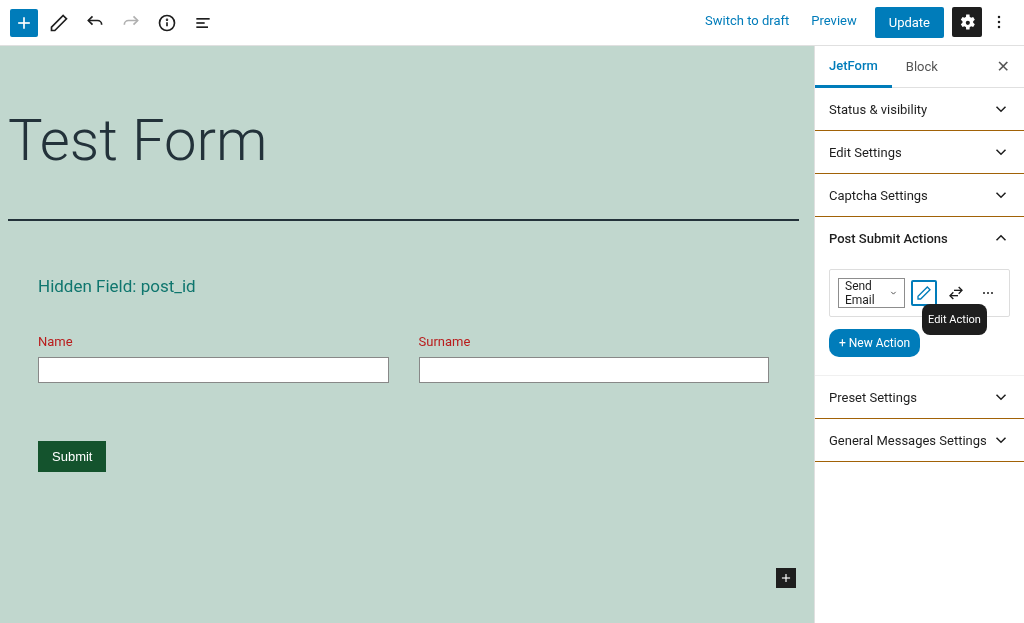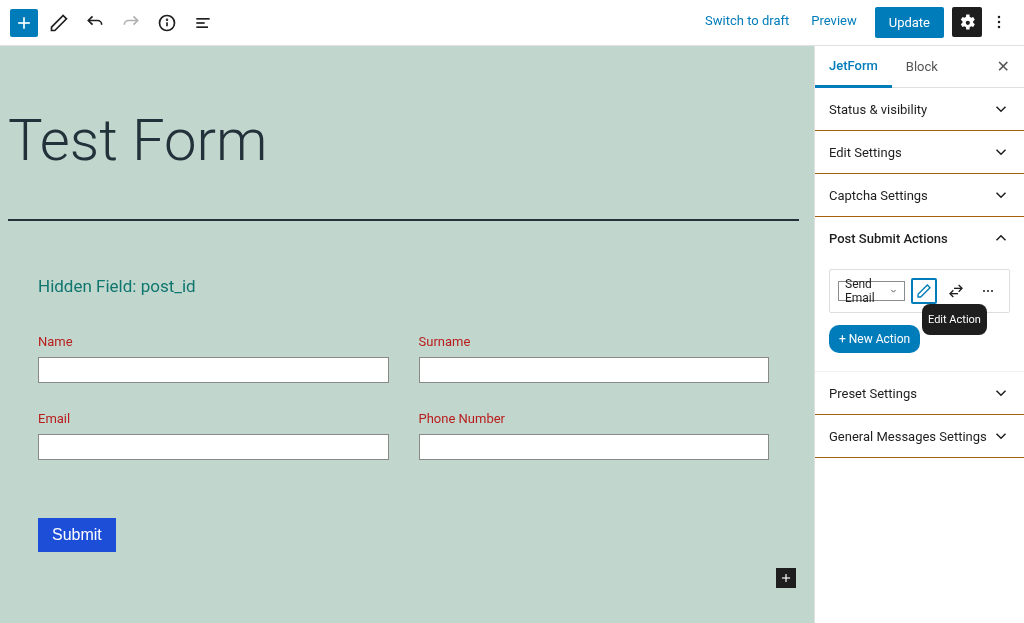--- a/index.html
+++ b/index.html
@@ -20,35 +20,35 @@
   .layout { display: flex; height: calc(623px - 46px); }
   .canvas { flex: 1; background: #c1d7ce; padding: 40px 15px 0 8px; position: relative; overflow: hidden; }
   .title { font-size: 58px; font-weight: 300; color: #23323a; margin: 20px 0 45px 0; }
   .hr { border: none; border-top: 2px solid #23323a; margin: 0 0 55px 0; }
   .form-area { padding: 0 30px; }
   .hidden-field { font-size: 17px; color: #0f766e; margin-bottom: 38px; }
   .form-row { display: flex; gap: 30px; margin-bottom: 28px; }
   .form-col { flex: 1; }
   .form-label { font-size: 13px; color: #b91c1c; margin-bottom: 8px; display: block; }
   .form-input { width: 100%; height: 26px; border: 1px solid #888; background: #fff; padding: 2px 6px; }
-  .submit-btn { background: #1d4ed8; color: #fff; border: none; padding: 8px 14px; font-size: 16px; cursor: pointer; margin-top: 30px; }
+  .submit-btn { background: #14532d; color: #fff; border: none; padding: 8px 14px; font-size: 13px; cursor: pointer; margin-top: 30px; }
   .canvas-add { position: absolute; bottom: 35px; right: 18px; width: 20px; height: 20px; background: #1e1e1e; color:#fff; display:flex;align-items:center;justify-content:center; cursor:pointer; }
   
   
   .sidebar { width: 210px; border-left: 1px solid #e0e0e0; background: #fff; display:flex; flex-direction:column; }
   .tabs { display: flex; border-bottom: 1px solid #e0e0e0; align-items: center; position:relative; }
   .tab { padding: 12px 14px; font-size: 13px; cursor: pointer; color: #555; }
   .tab.active { color: #007cba; border-bottom: 3px solid #007cba; margin-bottom:-1px; font-weight:500;}
   .tab-close { margin-left: auto; padding: 0 14px 0 0; cursor: pointer; color:#555; font-size:16px;}
   .panel-item { display: flex; align-items: center; justify-content: space-between; padding: 12px 14px; border-bottom: 1px solid #a16207; cursor: pointer; font-size: 13px; color:#1e1e1e;}
   .panel-item.expanded { border-bottom: none; font-weight:500;}
   .chev { width: 18px; height: 18px; }
   .panel-body { padding: 10px 14px 18px 14px; border-bottom: 1px solid #f0f0f0; }
   .action-row { border: 1px solid #ddd; border-radius: 2px; padding: 8px; display: flex; align-items: center; gap: 6px; margin-bottom: 12px; position:relative;}
-  .action-select { flex: 1; border: 1px solid #8d8d8d; background:#fff; font-size: 12px; padding: 5px 6px; height:20px; display:flex;align-items:center;justify-content:space-between;cursor:pointer;}
+  .action-select { flex: 1; border: 1px solid #8d8d8d; background:#fff; font-size: 12px; padding: 5px 6px; height:30px; display:flex;align-items:center;justify-content:space-between;cursor:pointer;}
   .action-icon { width: 26px; height: 26px; display:flex;align-items:center;justify-content:center; cursor:pointer; color:#1e1e1e;}
   .action-icon.active { border: 2px solid #007cba; border-radius:2px; color:#007cba;}
   .tooltip { position: absolute; top: 34px; left: 92px; background: #1e1e1e; color: #fff; font-size: 11px; padding: 9px 6px; border-radius: 8px; white-space: nowrap; z-index:10;}
   .new-action-btn { background: #007cba; color:#fff; font-size:12px; padding: 7px 10px; cursor:pointer; display:inline-block;border-radius:10px;}
 </style>
 </head>
 <body>
 
 <div class="top-toolbar">
   <div class="toolbar-left">
@@ -121,30 +121,20 @@
         <div class="form-col">
           <label class="form-label">Name</label>
           <input class="form-input" style="">
         </div>
         <div class="form-col">
           <label class="form-label">Surname</label>
           <input class="form-input" style="">
         </div>
       </div>
       
-      <div class="form-row">
-        <div class="form-col">
-          <label class="form-label">Email</label>
-          <input class="form-input" style="">
-        </div>
-        <div class="form-col">
-          <label class="form-label">Phone Number</label>
-          <input class="form-input" style="">
-        </div>
-      </div>
       
       <button class="submit-btn">Submit</button>
     </div>
 
     <div class="canvas-add">
       <svg viewBox="0 0 24 24" width="14" height="14" fill="none" stroke="currentColor" stroke-width="2">
           <line x1="12" y1="5" x2="12" y2="19"></line>
           <line x1="5" y1="12" x2="19" y2="12"></line>
         </svg>
     </div>

